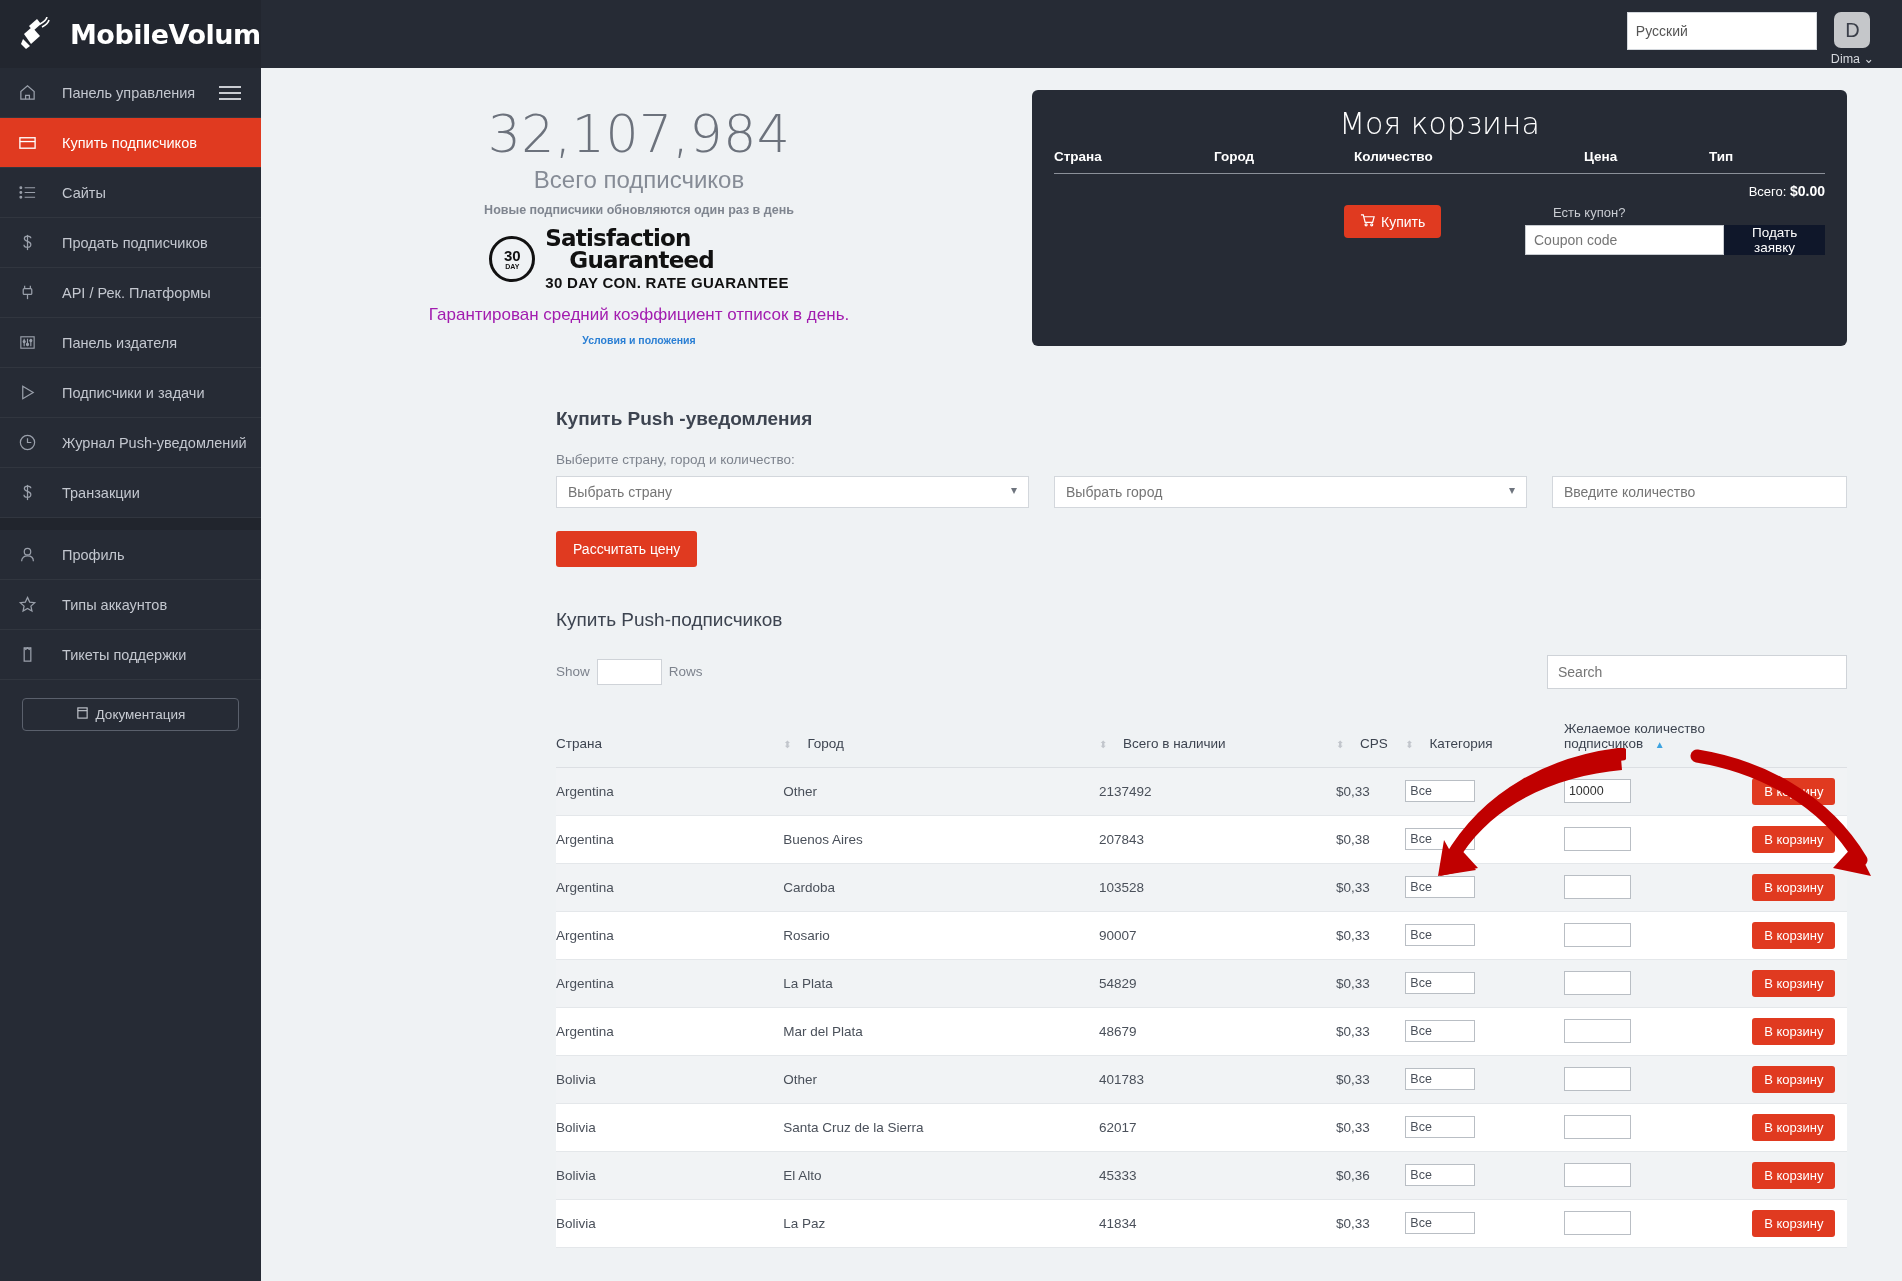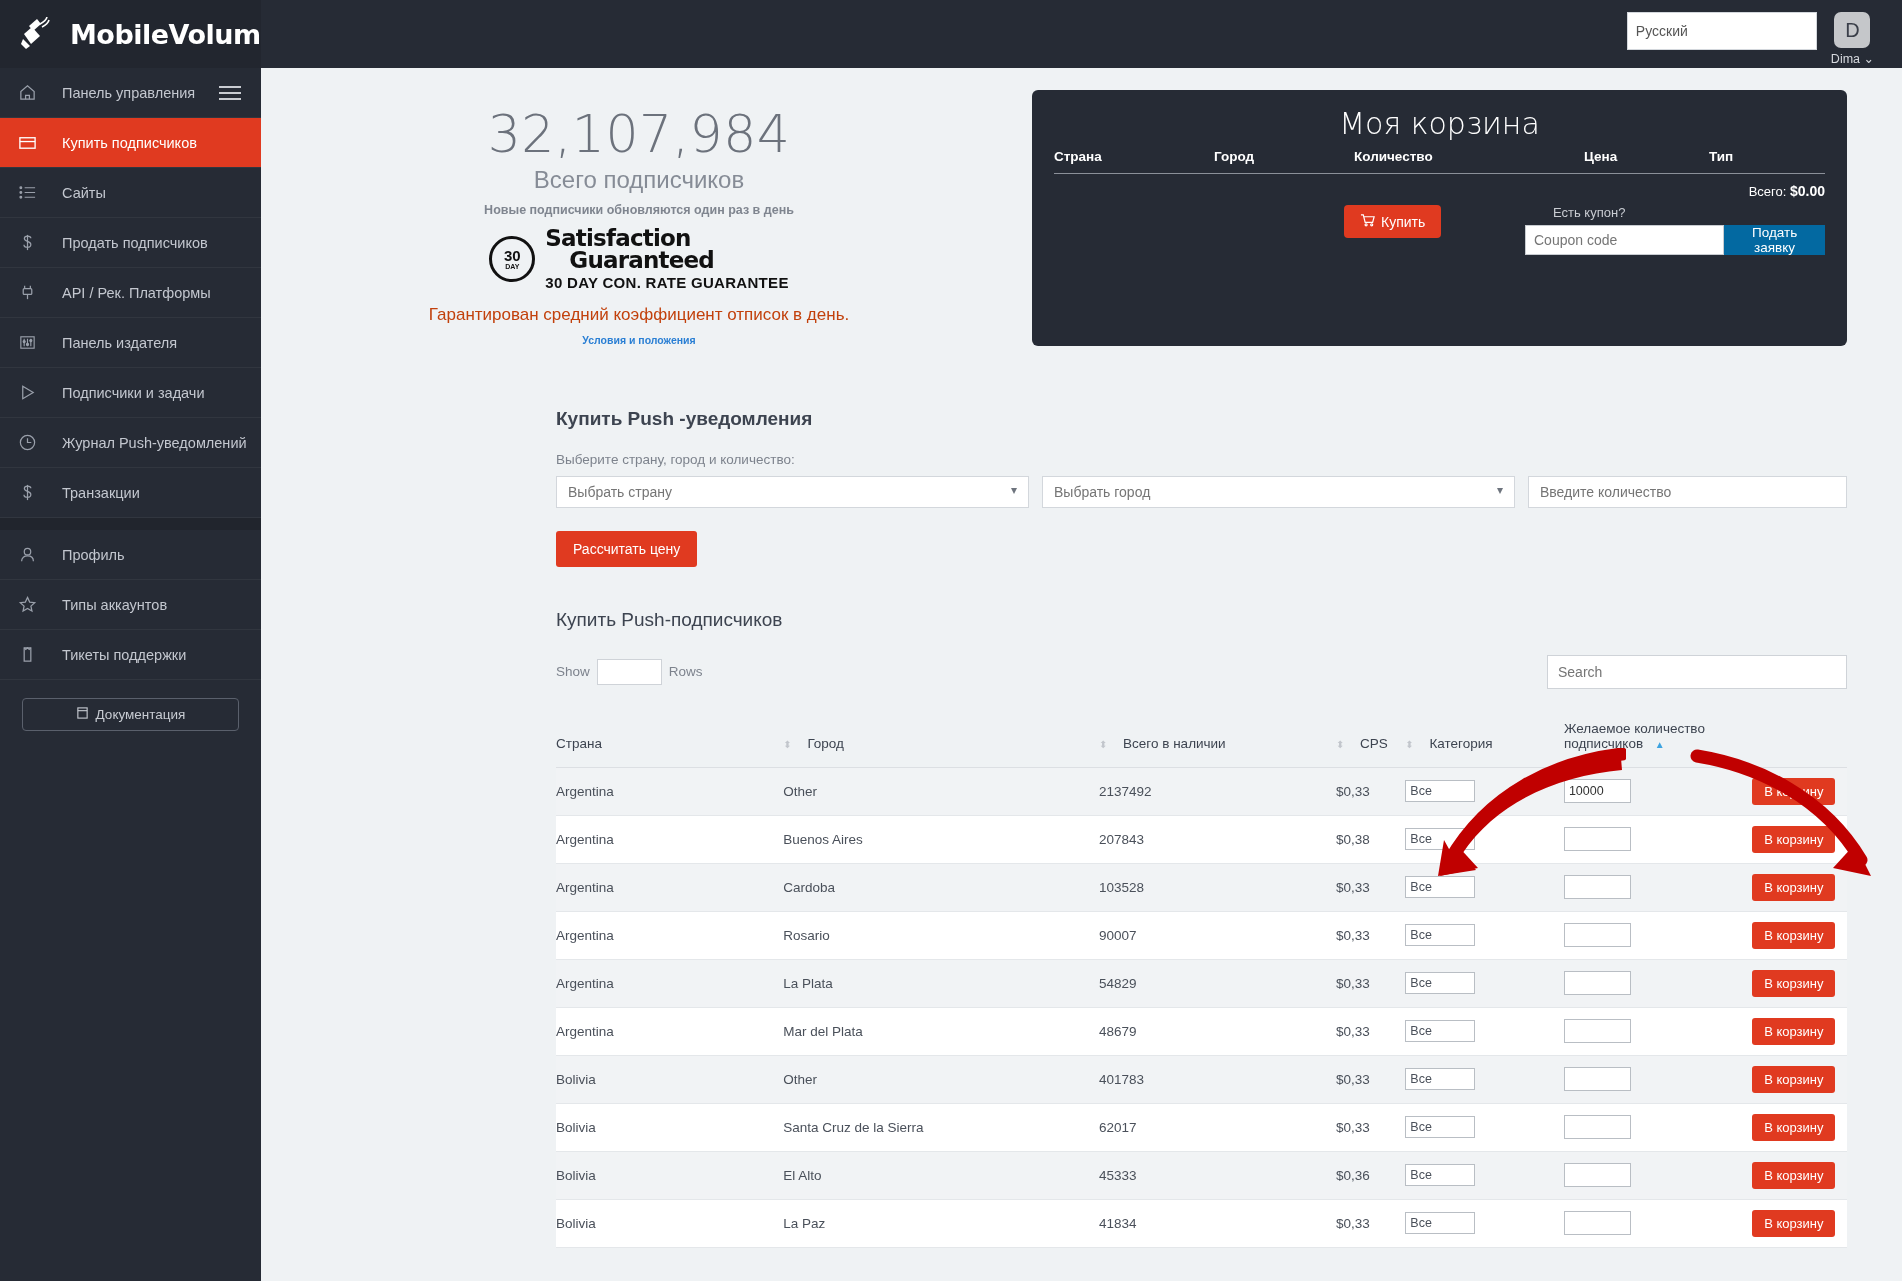--- a/index.html
+++ b/index.html
@@ -95,21 +95,21 @@
     color: #111; line-height: 1;
   }
   .seal b { font-size: 15px; font-weight: 900; }
   .seal i { font-size: 7px; font-style: normal; font-weight: bold; }
   .gtxt { text-align: left; color: #111; }
   .gtxt .l1 { font-size: 23px; font-weight: 900; letter-spacing: -0.8px; line-height: 0.95;
               font-family: "DejaVu Sans", sans-serif; }
   .gtxt .l2 { font-size: 23px; font-weight: 900; letter-spacing: -0.8px; line-height: 0.95;
               padding-left: 24px; font-family: "DejaVu Sans", sans-serif; }
   .gtxt .l3 { font-size: 15px; font-weight: bold; letter-spacing: 0.3px; margin-top: 2px; }
-  .rate-line { font-size: 17px; color: #c2410c; font-weight: 300; margin-top: 14px; }
+  .rate-line { font-size: 17px; color: #a21caf; font-weight: 300; margin-top: 14px; }
   .terms { font-size: 10.5px; color: #2a7fd4; margin-top: 9px; font-weight: bold; cursor: pointer; }
 
   
   .cart {
     width: 815px; background: #262b35; border-radius: 6px;
     margin-left: auto; padding: 16px 22px 20px 22px; color: #fff;
   }
   .cart-title { text-align: center; font-size: 30px; font-weight: 300; margin-bottom: 8px;
                 font-family: "DejaVu Sans", sans-serif; }
   .cart-min { font-size: 13.5px; color: #e3e5e9; margin-bottom: 10px; }
@@ -132,29 +132,29 @@
   }
   .coupon-box { margin-left: auto; width: 300px; }
   .coupon-lbl { font-size: 13px; color: #c9ccd2; margin-bottom: 5px; margin-left: 28px; }
   .coupon-row { display: flex; }
   .coupon-input {
     flex: 1; height: 30px; border: 1px solid #c8ccd1; background: #fff;
     font-size: 14px; padding: 0 8px; color: #333;
     font-family: "Liberation Sans", sans-serif;
   }
   .coupon-btn {
-    background: #0369a1; color: #fff; border: none; padding: 0 28px; height: 30px;
+    background: #0f172a; color: #fff; border: none; padding: 0 28px; height: 30px;
     font-size: 13.5px; cursor: pointer; font-family: "Liberation Sans", sans-serif;
   }
 
   
   .section { padding: 0 55px 0 295px; margin-top: 0; }
   .sec-title { font-size: 19px; color: #3d4450; font-weight: bold; }
   .field-label { font-size: 13.5px; color: #7d838d; margin-top: 22px; margin-bottom: 9px; }
-  .form-row { display: flex; gap: 13px; }
+  .form-row { display: flex; gap: 25px; }
   .sel, .qty-input {
     height: 32px; border: 1px solid #d3d7dc; background: #fff;
     font-size: 14px; color: #9aa0aa; padding: 0 11px;
     font-family: "Liberation Sans", sans-serif;
   }
   .sel { width: 473px; appearance: none; position: relative; }
   .sel-wrap { position: relative; }
   .sel-wrap::after {
     content: "▾"; position: absolute; right: 12px; top: 7px; color: #6e747e; font-size: 12px;
     pointer-events: none;

